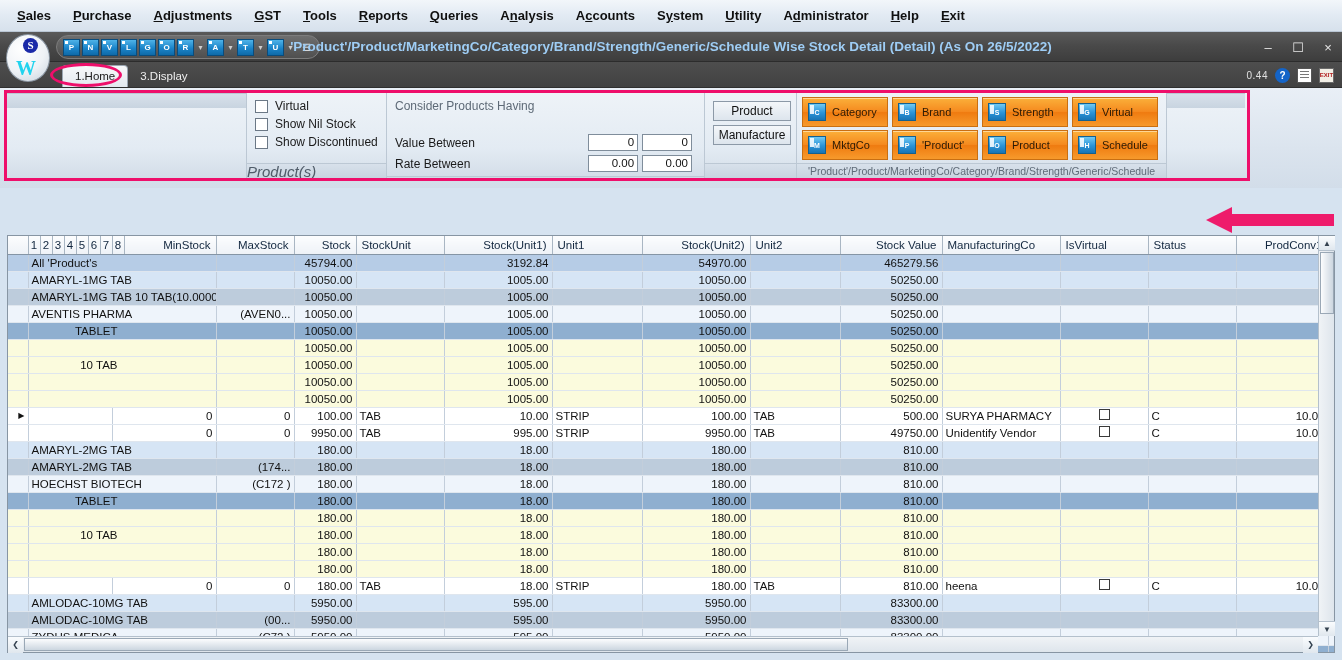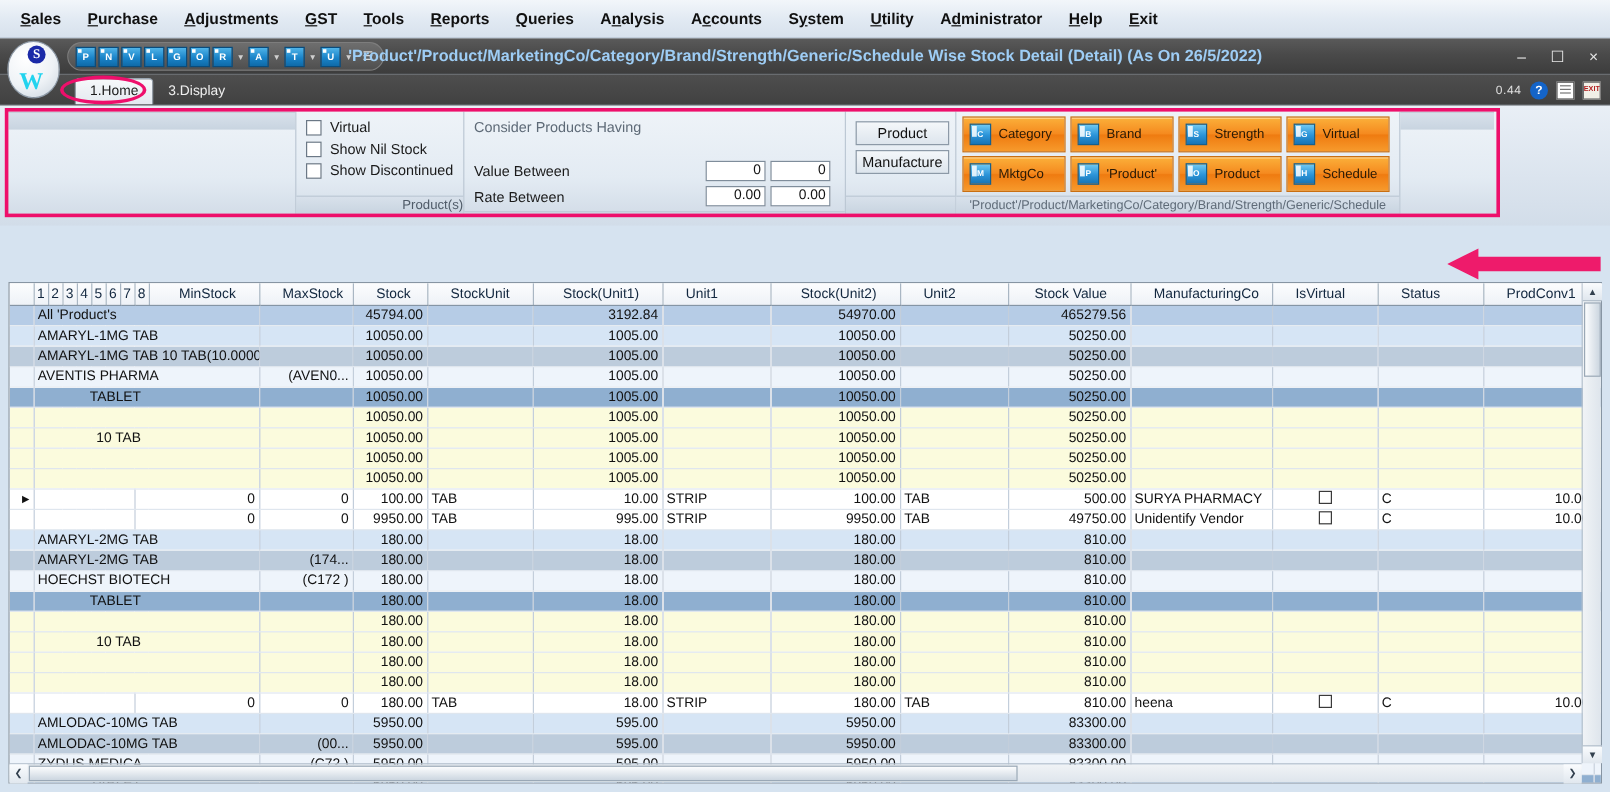--- a/index.html
+++ b/index.html
@@ -140,23 +140,23 @@
     display:flex;
     background:linear-gradient(to bottom,#eef3f8 0%,#e3ebf3 65%,#d3dde8 100%);
   }
   .rgroup{
     position:relative; height:85px;
     border-right:1px solid #bcc8d4;
     display:flex; flex-direction:column;
   }
   .rgbody{ flex:1; padding:6px 8px 0 8px; }
   .rglabel{
-    height:15px; font-size:11px; color:#4f5b68; text-align:right;
+    height:15px; font-size:15px; color:#4f5b68; text-align:left;
     background:linear-gradient(to bottom,#d8e1eb,#c8d4e0);
-    border-top:1px solid #bcc8d4; line-height:15px;
+    border-top:1px solid #bcc8d4; line-height:15px;font-style:italic;
   }
 
   
   .frow{ display:flex; align-items:center; margin-bottom:6px; }
   .flabel{ font-size:12px; color:#333; width:98px; }
   .datebox{
     width:92px; height:19px; background:#e8eef4;
     border:1px solid #9aa8b6; display:flex; align-items:center;
     padding:0 2px 0 4px; font-size:11.5px; color:#1a1a1a;
   }
@@ -241,21 +241,21 @@
   #gridpanel{
     position:absolute; left:7px; top:203px; width:1328px; height:418px;
     background:#fff; border:1px solid #8795a3;
     box-shadow:inset 0 0 0 1px #fff;
   }
   #gridscroll{ position:absolute; left:0; top:0; right:0; bottom:0; overflow:hidden; }
   table.grid{ border-collapse:collapse; table-layout:fixed; width:1310px; font-size:11.5px;}
   table.grid th{
     background:linear-gradient(to bottom,#fcfdfe,#eef2f7);
     border-right:1px solid #a9b6c3; border-bottom:1px solid #8595a5;
-    font-weight:normal; color:#12273f; height:18px; padding:0 19px;
+    font-weight:normal; color:#12273f; height:18px; padding:0 5px;
     white-space:nowrap; overflow:hidden; text-align:right; font-size:11.5px;
   }
   table.grid th.l{ text-align:left; }
   table.grid th.c{ text-align:center; padding:0; }
   table.grid td{
     border-right:1px solid #c3cedb; border-bottom:1px solid #dfe6ee;
     height:17px; padding:0 3px; white-space:nowrap; overflow:hidden;
     color:#111; text-align:right;
   }
   table.grid td.l{ text-align:left; }

